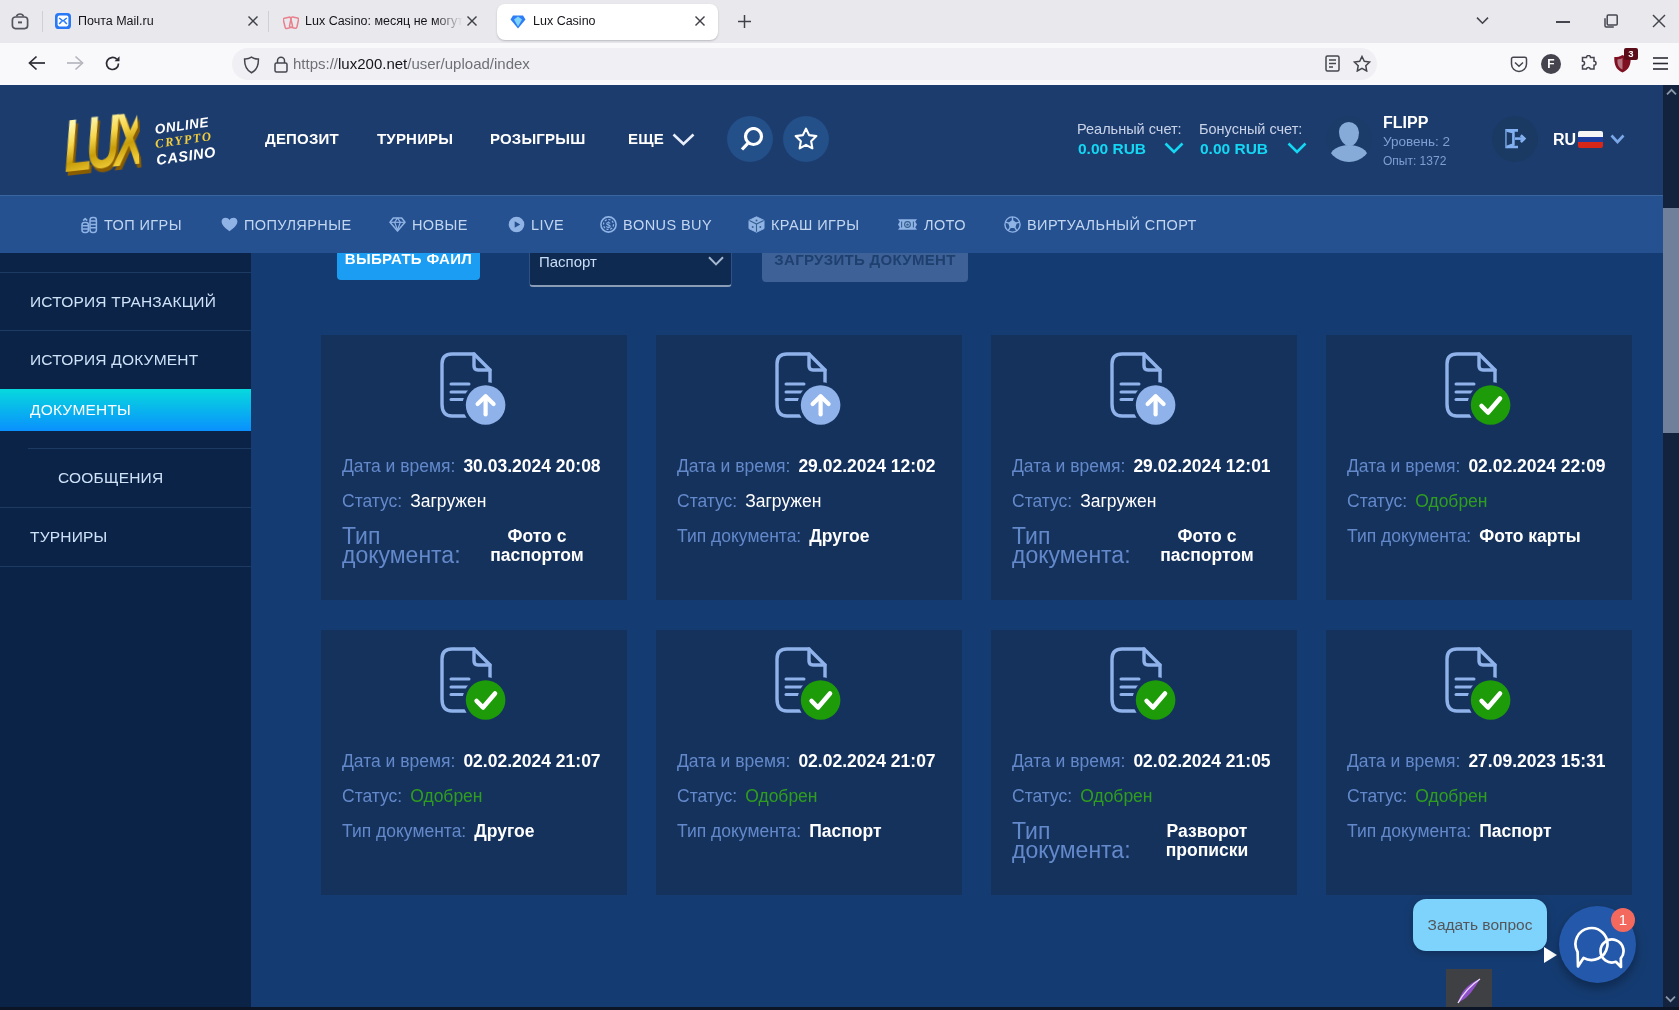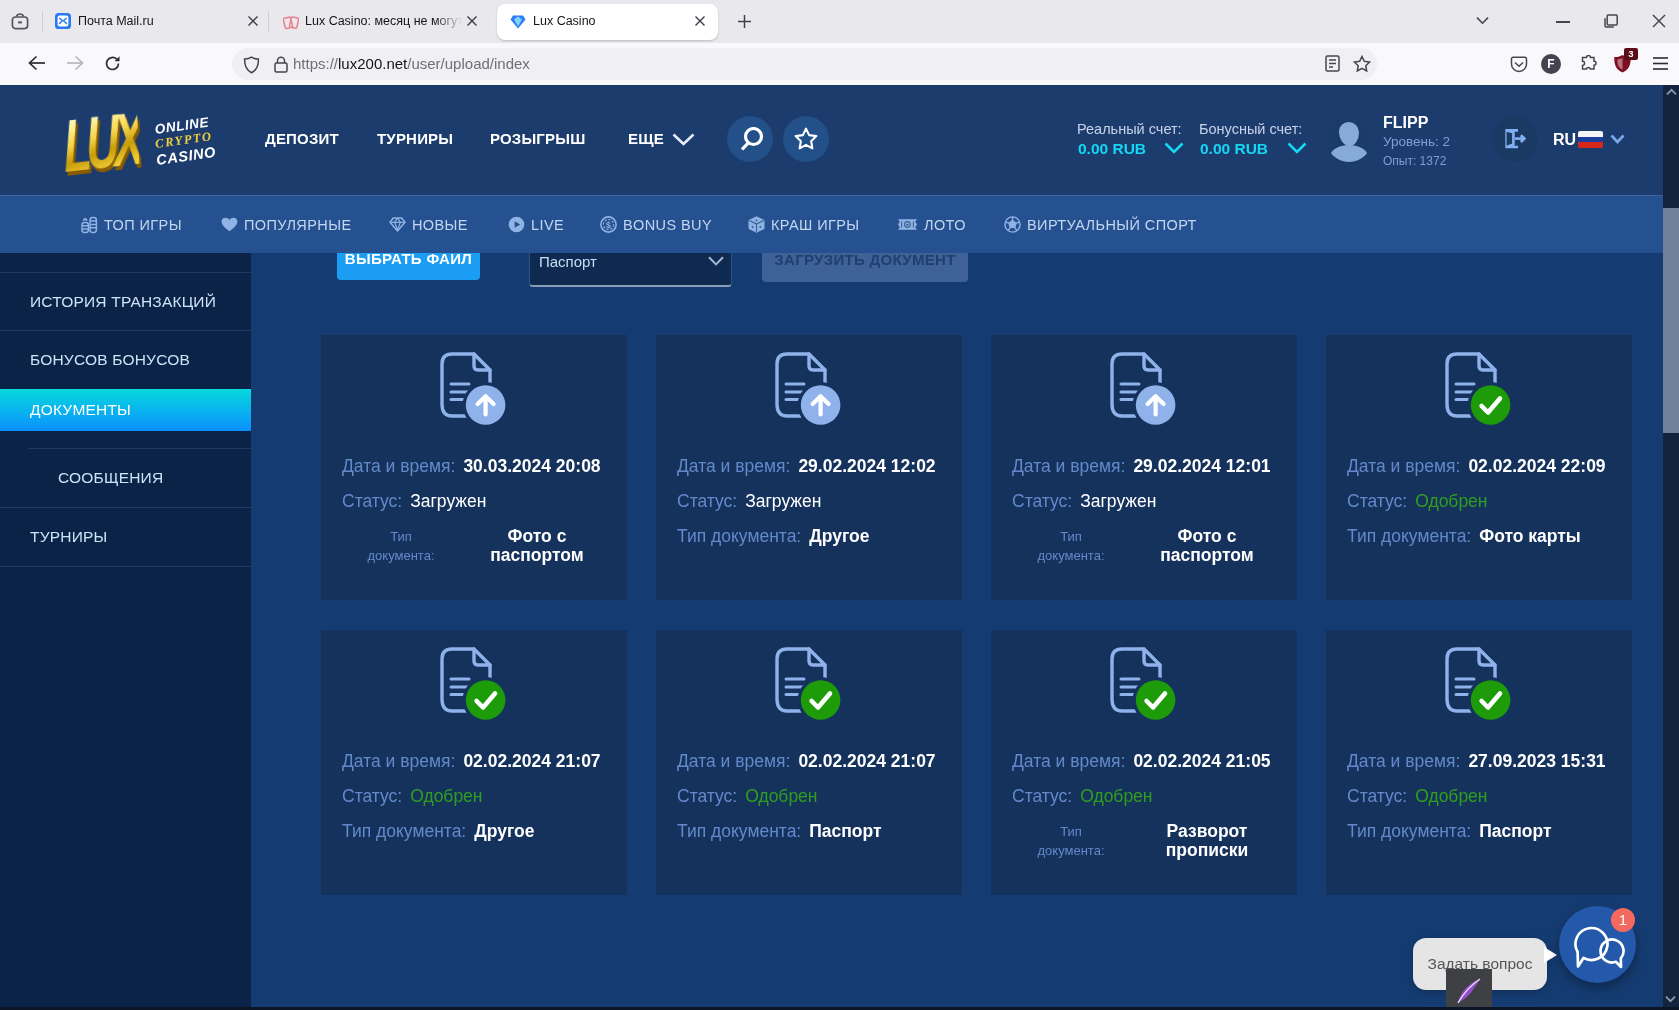--- a/index.html
+++ b/index.html
@@ -35,27 +35,27 @@
   .sideactive { background:linear-gradient(180deg,#07d9dd,#0a90fe); color:#fff; font-weight:400; border-top:none; }
 
   
   #main { position:absolute; left:251px; top:253px; width:1412px; height:754px; background:#153c72; overflow:hidden; }
 
   .card { position:absolute; width:306px; height:265px; background:#15325d; }
   .crow { position:absolute; left:21px; display:flex; gap:8px; font-size:17.5px; line-height:21px; white-space:nowrap; }
   .clabel { color:#6389cb; }
   .cval { color:#fff; font-weight:700; }
   .green { color:#2f9e1e; }
-  .wlab { position:absolute; left:21px; width:118px; text-align:center; font-size:13px; line-height:19.4px; color:#6389cb; }
+  .wlab { position:absolute; left:21px; width:118px; text-align:left; font-size:23px; line-height:19.4px; color:#6389cb; }
   .wval { position:absolute; left:139px; width:154px; text-align:center; font-size:17.5px; line-height:19.4px; color:#fff; font-weight:700; }
 
   
   #chatcircle { position:absolute; left:1559px; top:906px; width:77px; height:77px; border-radius:50%; background:#2458ab; box-shadow:0 5px 12px rgba(0,0,0,.35); }
   #chatbadge { position:absolute; left:1611px; top:908px; width:24px; height:24px; border-radius:50%; background:#f4695e; color:#fff; font-size:15px; text-align:center; line-height:24px; }
-  #chatbubble { position:absolute; left:1413px; top:938px; width:134px; height:52px; background:#e5e5e5; border-radius:13px; color:#55565a; font-size:15.5px; display:flex; align-items:center; justify-content:center; box-shadow:0 2px 8px rgba(0,0,0,.25); }
+  #chatbubble { position:absolute; left:1413px; top:899px; width:134px; height:52px; background:#7dd3fc; border-radius:13px; color:#55565a; font-size:15.5px; display:flex; align-items:center; justify-content:center; box-shadow:0 2px 8px rgba(0,0,0,.25); }
   #bubtail { position:absolute; left:1544px; top:947px; width:0; height:0; border-top:8px solid transparent; border-bottom:8px solid transparent; border-left:13px solid #fff; }
 
   
   #scrollcol { position:absolute; left:1663px; top:85px; width:16px; height:925px; background:#13233e; }
   #scrollthumb { position:absolute; left:1663px; top:208px; width:16px; height:225px; background:#71809a; }
 </style>
 </head>
 <body>
 <div id="page">
 
@@ -292,21 +292,21 @@
     ЛОТО</div>
   <div class="n2" style="left:1004px;">
     <svg width="17" height="17" viewBox="0 0 17 17" fill="none" stroke="#8fb3e4" stroke-width="1.4">
         <circle cx="8.5" cy="8.5" r="7.6"></circle>
         <path d="M8.5 4.6 12 7.2 10.7 11.3 6.3 11.3 5 7.2 Z" fill="#8fb3e4"></path>
         <path d="M8.5 1 V4.6 M12 7.2 15.8 6 M10.7 11.3 13 14.8 M6.3 11.3 4 14.8 M5 7.2 1.2 6"></path>
       </svg>
     ВИРТУАЛЬНЫЙ СПОРТ</div>
   <div id="sidebar">
     <div class="sideitem" style="top:19px; height:58px;">ИСТОРИЯ ТРАНЗАКЦИЙ</div>
-    <div class="sideitem" style="top:77px; height:59px;">БОНУСОВ БОНУСОВ</div>
+    <div class="sideitem" style="top:77px; height:59px;">ИСТОРИЯ ДОКУМЕНТ</div>
     <div class="sideitem sideactive" style="top:136px; height:42px; width:252px;">ДОКУМЕНТЫ</div>
     <div class="sideitem" style="top:195px; height:59px;margin-left:28px;">СООБЩЕНИЯ</div>
     <div class="sideitem" style="top:254px; height:59px;">ТУРНИРЫ</div>
     <div style="position:absolute; top:313px; width:251px; border-top:1px solid #1d3a63;"></div>
   </div>
   <div id="main">
 
     <div style="position:absolute; left:86px; top:-17px; width:143px; height:44px; background:#1b9df4; border-radius:4px; color:#fff; font-weight:700; font-size:15px; letter-spacing:.3px; display:flex; align-items:center; justify-content:center;">ВЫБРАТЬ ФАЙЛ</div>
     <div style="position:absolute; left:278px; top:-17px; width:203px; height:51px; background:#0e2a50; border:1px solid #2e5288; border-bottom:2px solid #8b9cb6; border-radius:4px; color:#c9ddf6; font-size:15px; display:flex; align-items:center; padding-left:9px;">Паспорт</div>
     <svg style="position:absolute; left:457px; top:3px;" width="16" height="10" viewBox="0 0 16 10" fill="none" stroke="#a7b8d2" stroke-width="2">

